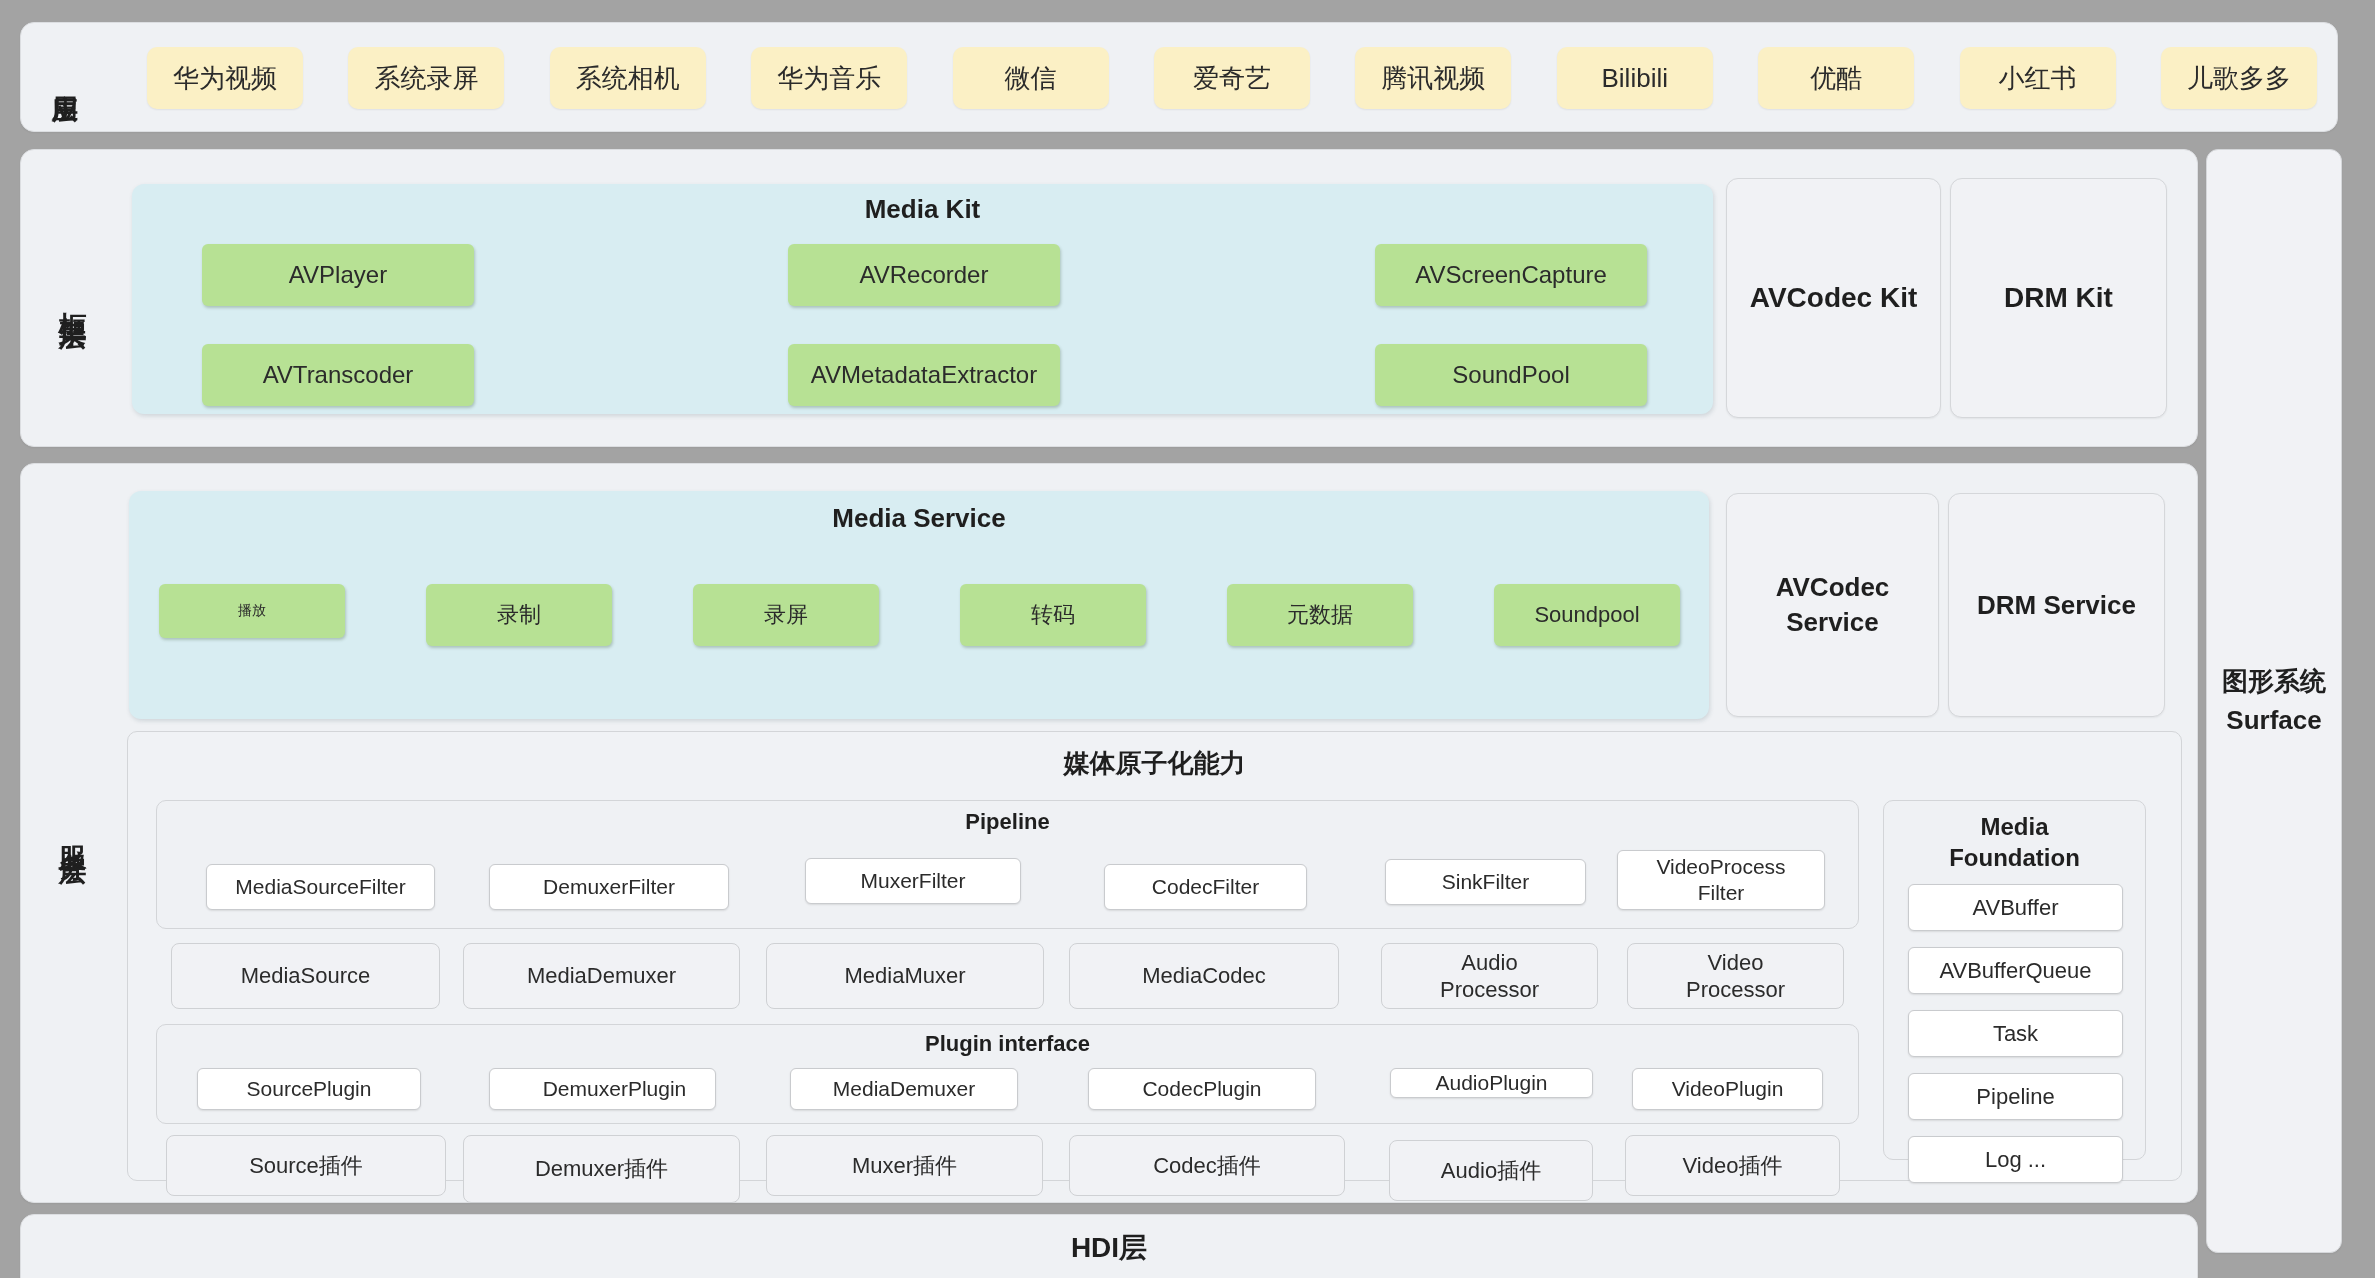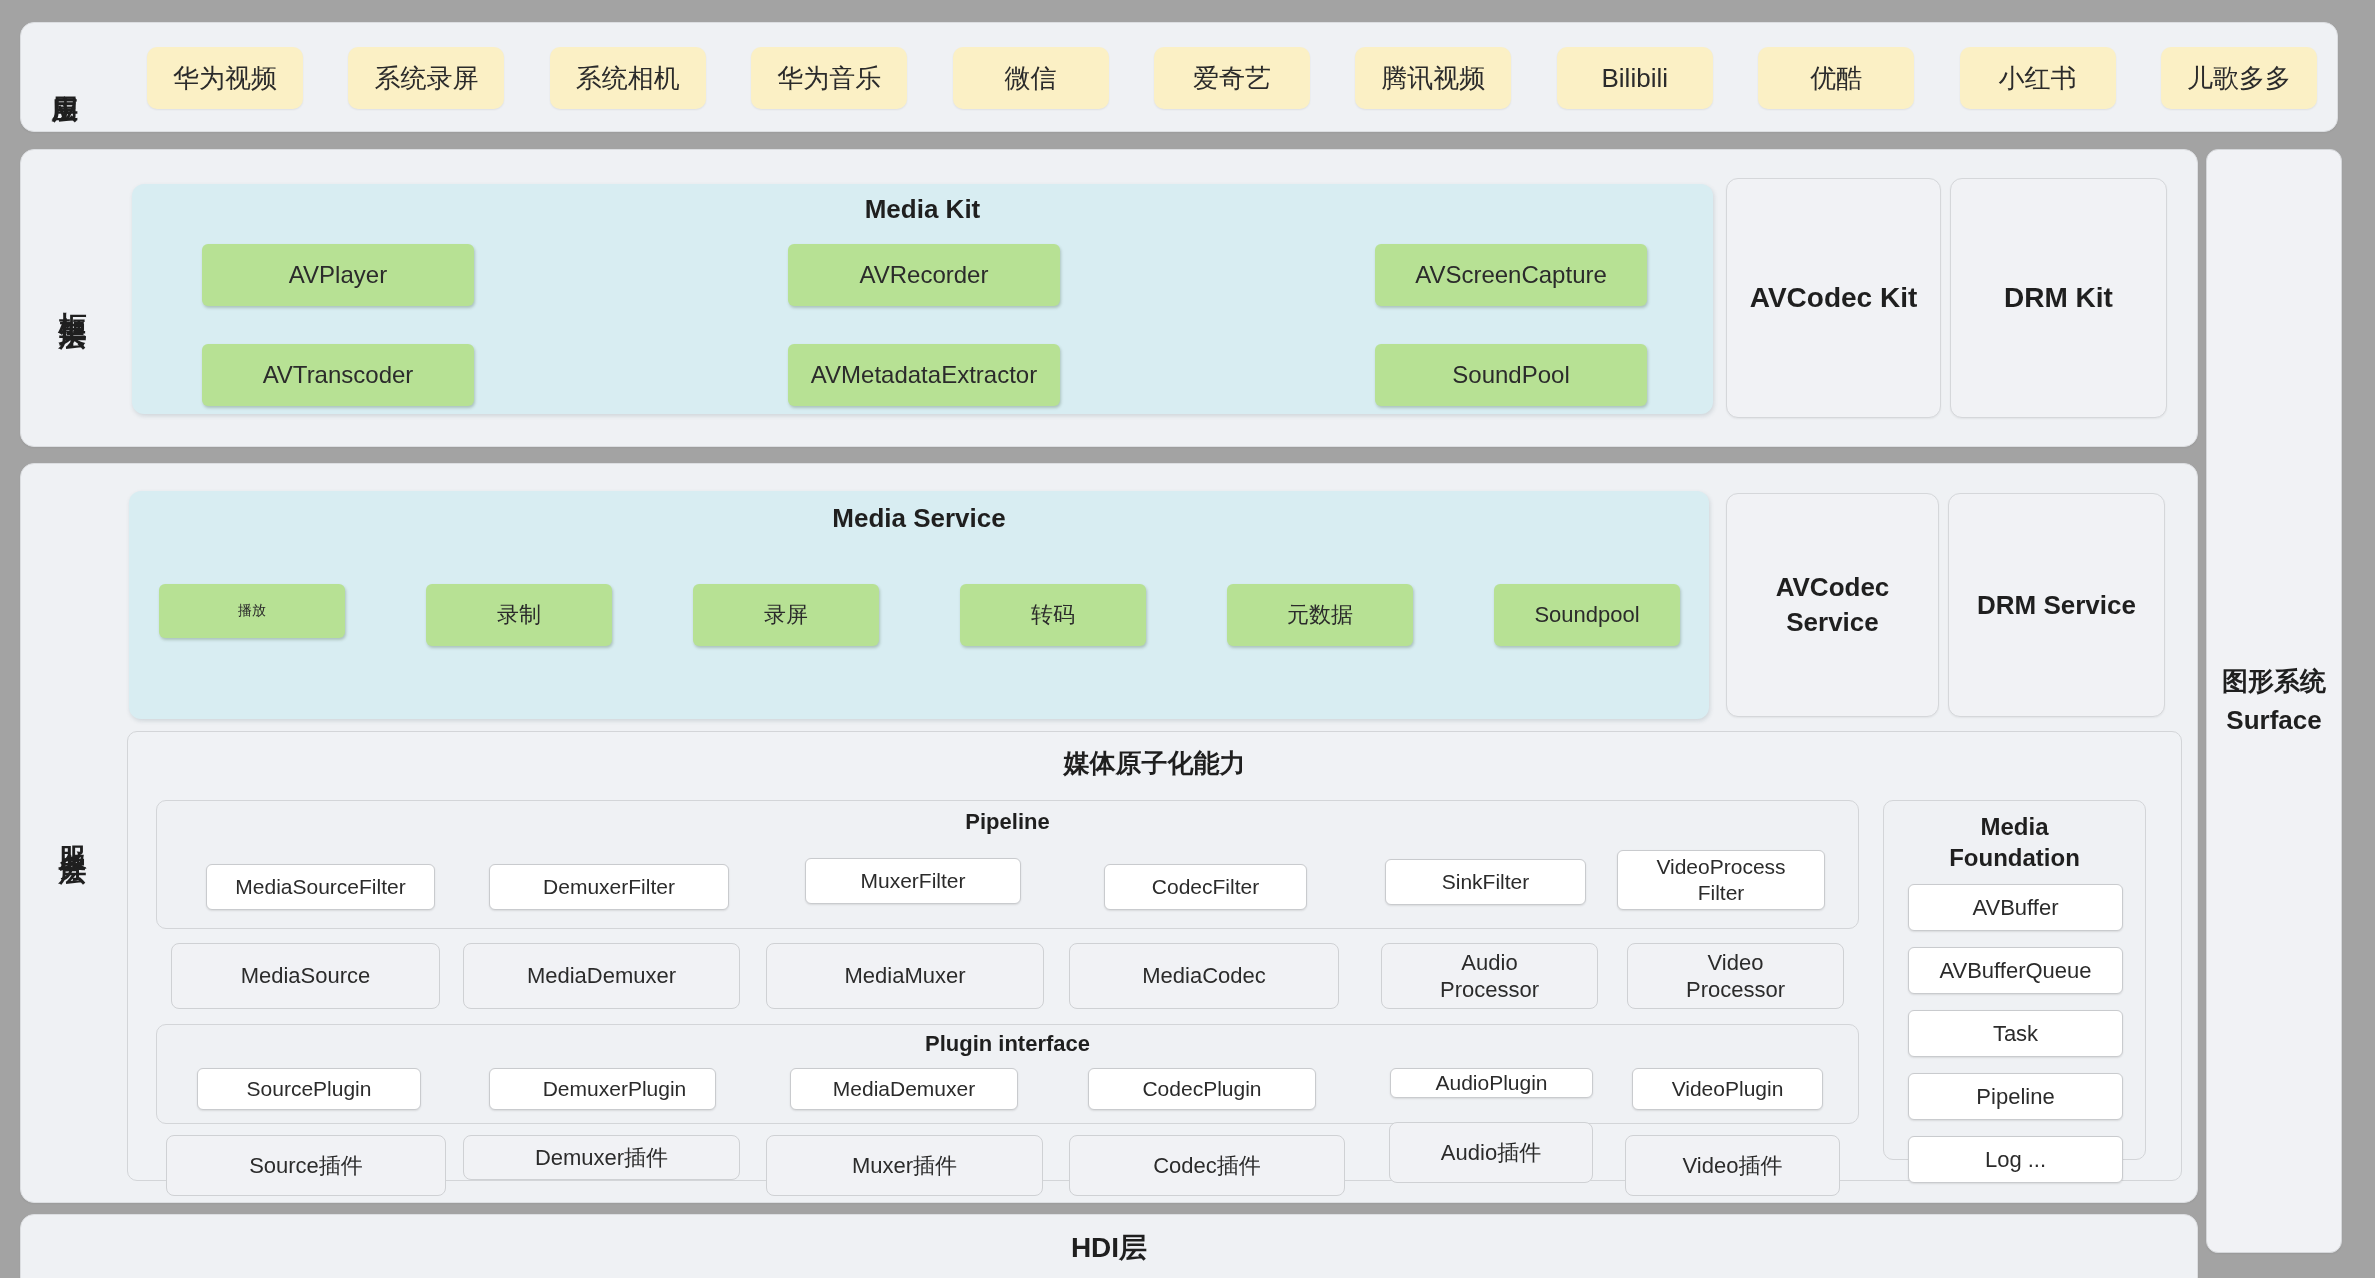--- a/index.html
+++ b/index.html
@@ -187,24 +187,24 @@
         <div class="panel-title" style="margin-top:6px; font-size:22px;">Plugin interface</div>
         <div class="white-box" style="left:40px;   top:43px; width:224px; height:42px;">SourcePlugin</div>
         <div class="white-box" style="left:332px;  top:43px; width:227px; height:42px;padding-left:24px;">DemuxerPlugin</div>
         <div class="white-box" style="left:633px;  top:43px; width:228px; height:42px;">MediaDemuxer</div>
         <div class="white-box" style="left:931px;  top:43px; width:228px; height:42px;">CodecPlugin</div>
         <div class="white-box" style="left:1233px; top:43px; width:203px; height:30px;">AudioPlugin</div>
         <div class="white-box" style="left:1475px; top:43px; width:191px; height:42px;">VideoPlugin</div>
       </div>
 
       <div class="gray-box" style="left:38px;   top:403px; width:280px; height:61px;">Source插件</div>
-      <div class="gray-box" style="left:335px;  top:403px; width:277px; height:45px;">Demuxer插件</div>
+      <div class="gray-box" style="left:335px;  top:403px; width:277px; height:68px;">Demuxer插件</div>
       <div class="gray-box" style="left:638px;  top:403px; width:277px; height:61px;">Muxer插件</div>
       <div class="gray-box" style="left:941px;  top:403px; width:276px; height:61px;">Codec插件</div>
-      <div class="gray-box" style="left:1261px; top:390px; width:204px; height:61px;">Audio插件</div>
+      <div class="gray-box" style="left:1261px; top:408px; width:204px; height:61px;">Audio插件</div>
       <div class="gray-box" style="left:1497px; top:403px; width:215px; height:61px;">Video插件</div>
 
       <div class="subbox" style="left:1755px; top:68px; width:263px; height:360px;">
         <div class="panel-title prewrap" style="margin-top:10px; font-size:24px; line-height:1.3;">Media
 Foundation</div>
         <div class="white-box" style="left:24px; top:83px;  width:215px; height:47px; font-size:22px;">AVBuffer</div>
         <div class="white-box" style="left:24px; top:146px; width:215px; height:47px; font-size:22px;">AVBufferQueue</div>
         <div class="white-box" style="left:24px; top:209px; width:215px; height:47px; font-size:22px;">Task</div>
         <div class="white-box" style="left:24px; top:272px; width:215px; height:47px; font-size:22px;">Pipeline</div>
         <div class="white-box" style="left:24px; top:335px; width:215px; height:47px; font-size:22px;">Log ...</div>

